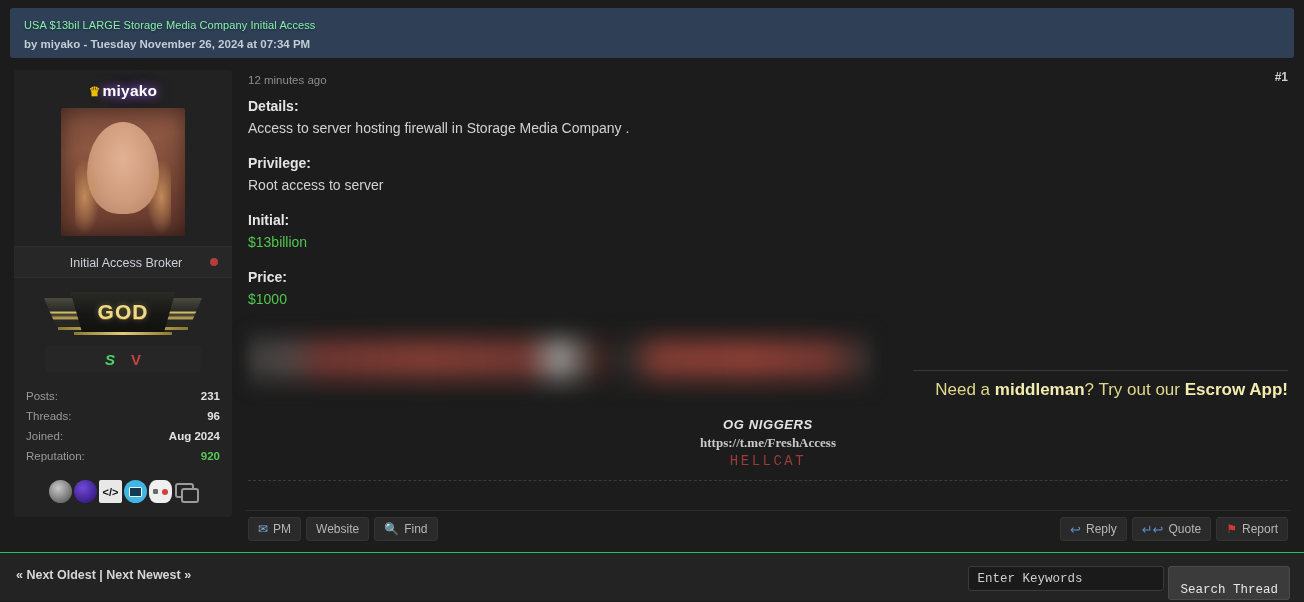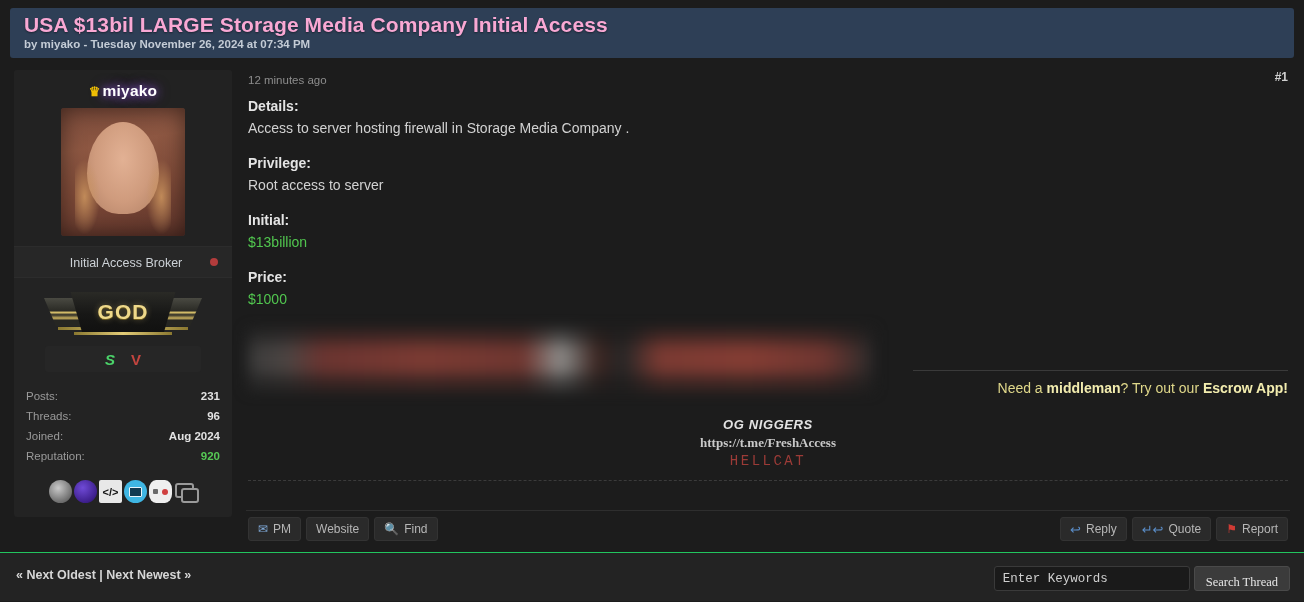--- a/index.html
+++ b/index.html
@@ -19,23 +19,23 @@
   
   .thread-header {
     position: absolute;
     left: 10px; top: 8px;
     width: 1284px; height: 50px;
     background: #2e3f56;
     border-radius: 3px;
     padding: 6px 14px 0 14px;
   }
   .thread-title {
-    color: #f9a8d4;
-    font-size: 21px;
-    font-weight: 700;
+    color: #86efac;
+    font-size: 11px;
+    font-weight: 400;
     letter-spacing: .1px;
     line-height: 22px;
     text-shadow: 0 1px 2px rgba(0,0,0,.45);
   }
   .thread-byline {
     color: #c4ccd6;
     font-size: 11.5px;
     line-height: 15px;
     margin-top: 1px;
     font-weight: 700;
@@ -247,21 +247,21 @@
       box-shadow: inset 0 14px 0 rgba(28,28,28,.55), inset 0 -16px 0 rgba(28,28,28,.6);
   }
 
   .mm-wrap {
     position: absolute;
     right: 2px; top: 300px;
     width: 375px;
     text-align: right;
   }
   .mm-rule { border-top: 1px solid #3a3a3a; margin-bottom: 9px; }
-  .mm-text { color: #e0d88a; font-size: 14px; }
+  .mm-text { color: #e0d88a; font-size: 17px; }
   .mm-text b { color: #f2ecae; }
 
   .sig-sep {
     position: absolute;
     left: 2px; right: 2px; top: 410px;
     border-top: 1px dashed #3b3b3b;
   }
   .signature {
     position: absolute;
     left: 0; right: 0; top: 346px;
@@ -340,22 +340,22 @@
     outline: none;
   }
   .search-input::placeholder { color: #cfcfcf; }
   .search-btn {
     height: 25px;
     background: #3b3b3b;
     border: 1px solid #4a4a4a;
     border-radius: 3px;
     color: #e6e6e6;
     font-size: 12.5px;
-    padding: 8px 11px;
-    font-family: Liberation Serif, serif;
+    padding: 16px 11px;
+    font-family: Liberation Mono, monospace;
     cursor: pointer;
   }
 </style>
 </head>
 <body>
 
 <div class="page">
 
   <div class="thread-header">
     <div class="thread-title">USA $13bil LARGE Storage Media Company Initial Access</div>

